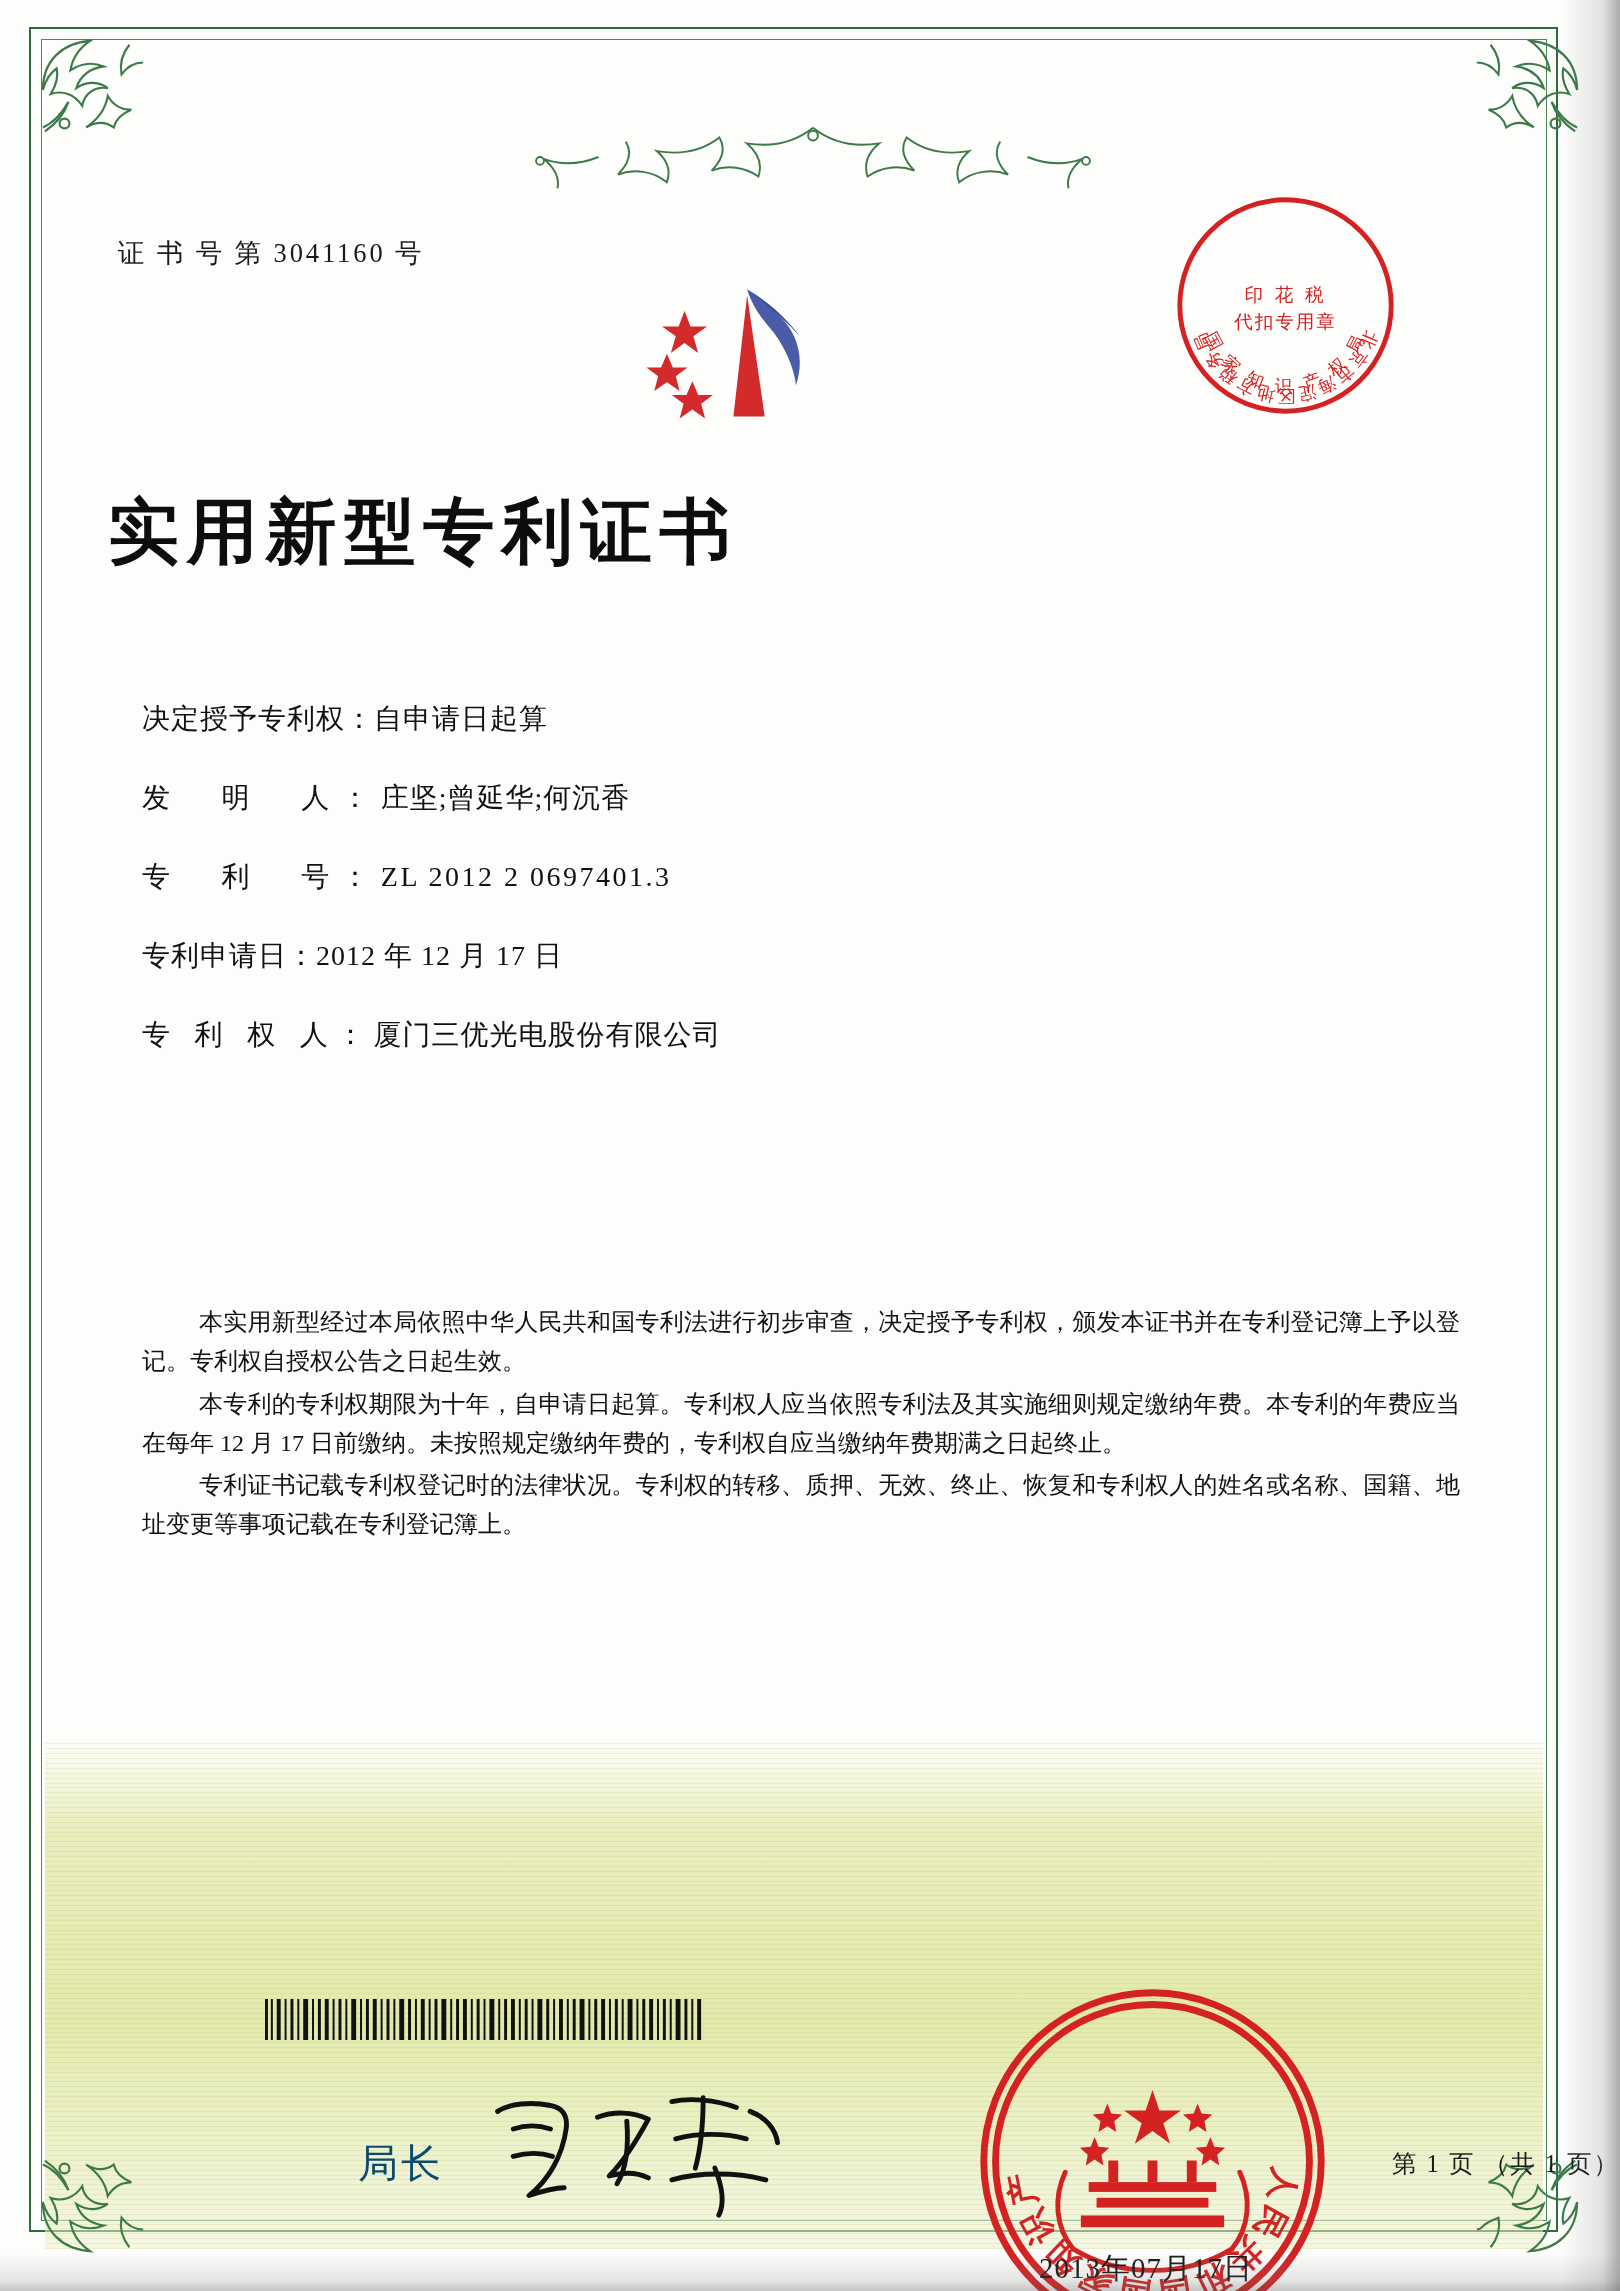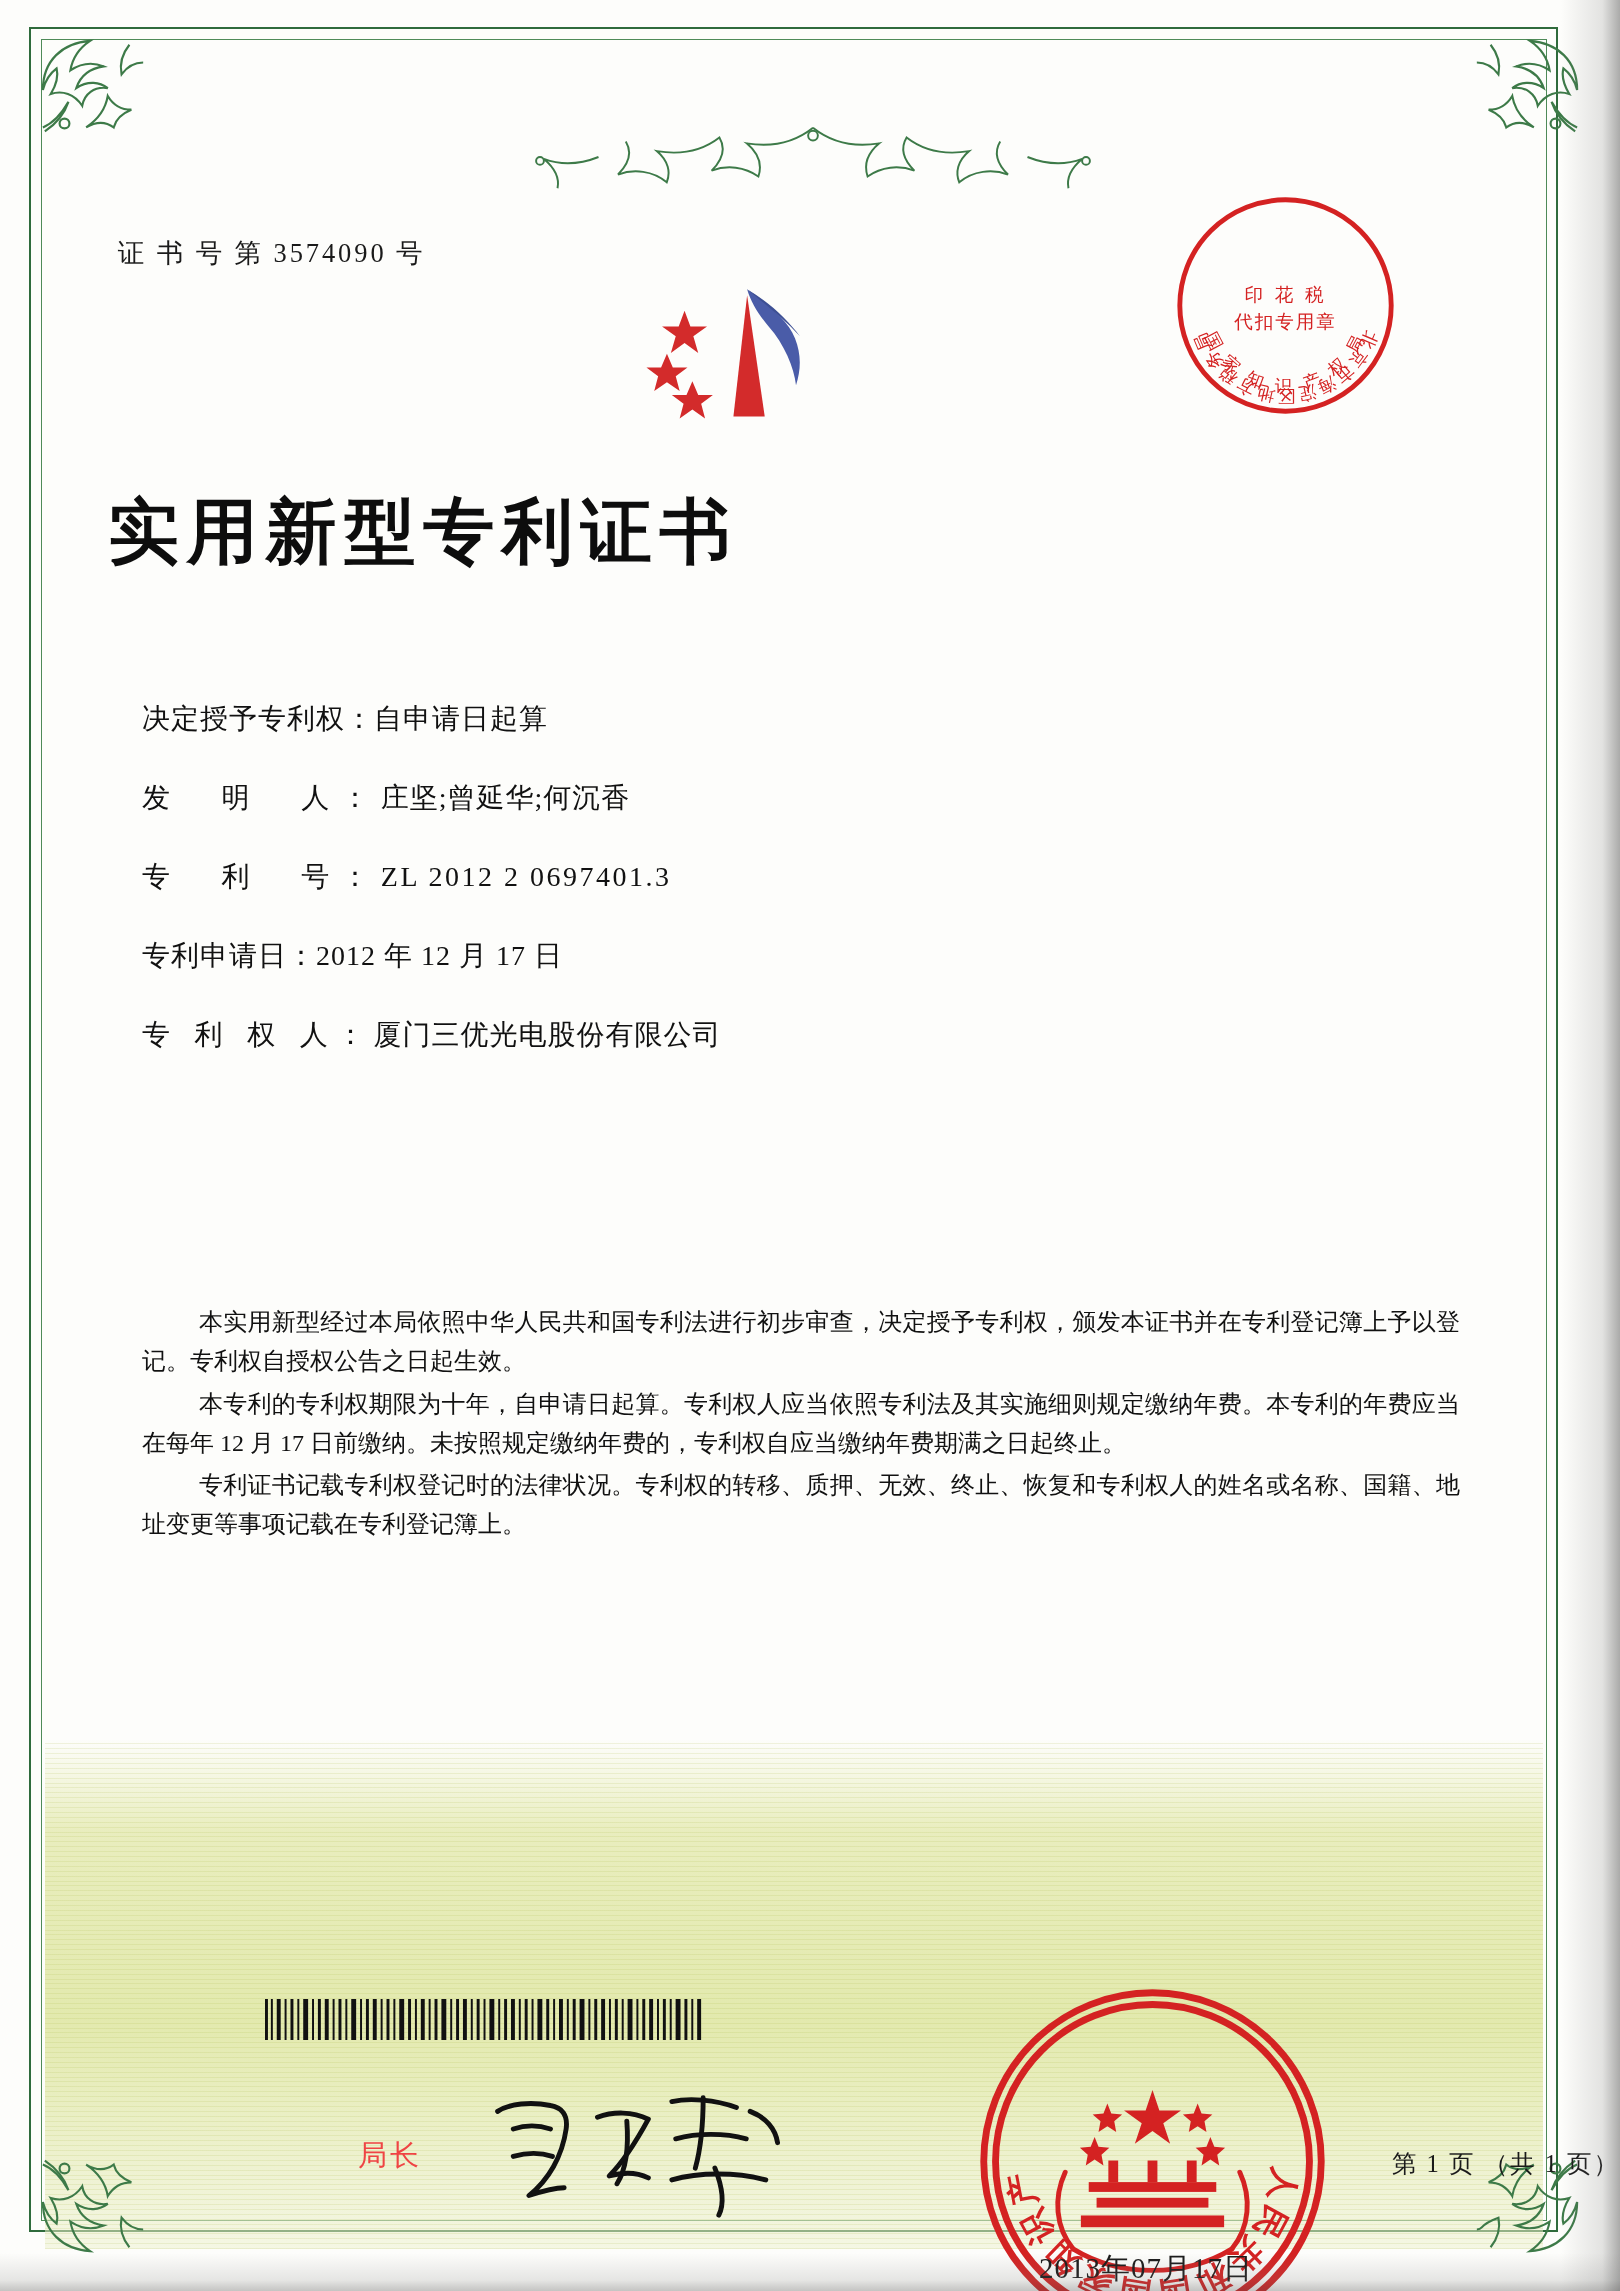--- a/index.html
+++ b/index.html
@@ -195,23 +195,23 @@
     top: 1764px;
     width: 441px;
     height: 41px;
   }
   .barcode svg { width: 100%; height: 100%; }
 
   .director-row {
     position: absolute;
     left: 250px;
     top: 1901px;
-    font-size: 29px;
+    font-size: 40px;
     letter-spacing: 2.9px;
-    color: #ef4444;
+    color: #0c4a6e;
   }
   .signature {
     position: absolute;
     left: 372px;
     top: 1843px;
     width: 323px;
     height: 147px;
   }
   .signature svg { width: 100%; height: 100%; }
 
@@ -300,21 +300,21 @@
       <path d="M180 40 C160 48 140 48 124 42 C136 52 140 62 138 72"></path>
       <path d="M620 40 C640 48 660 48 676 42 C664 52 660 62 662 72"></path>
       <circle cx="400" cy="18" r="5"></circle>
       <circle cx="120" cy="44" r="4"></circle>
       <circle cx="680" cy="44" r="4"></circle>
     </svg>
   </div>
 
   <div class="content">
 
-    <div class="cert-no">证 书 号 第 3574090 号</div>
+    <div class="cert-no">证 书 号 第 3041160 号</div>
 
     <div class="title">实用新型专利证书</div>
 
     <div class="fields">
       <div class="field-row">
         <span class="field-label">决定授予专利权：</span><span class="field-value">自申请日起算</span>
       </div>
       <div class="field-row">
         <span class="field-label sp1">发　明　人：</span><span class="field-value">庄坚;曾延华;何沉香</span>
       </div>

